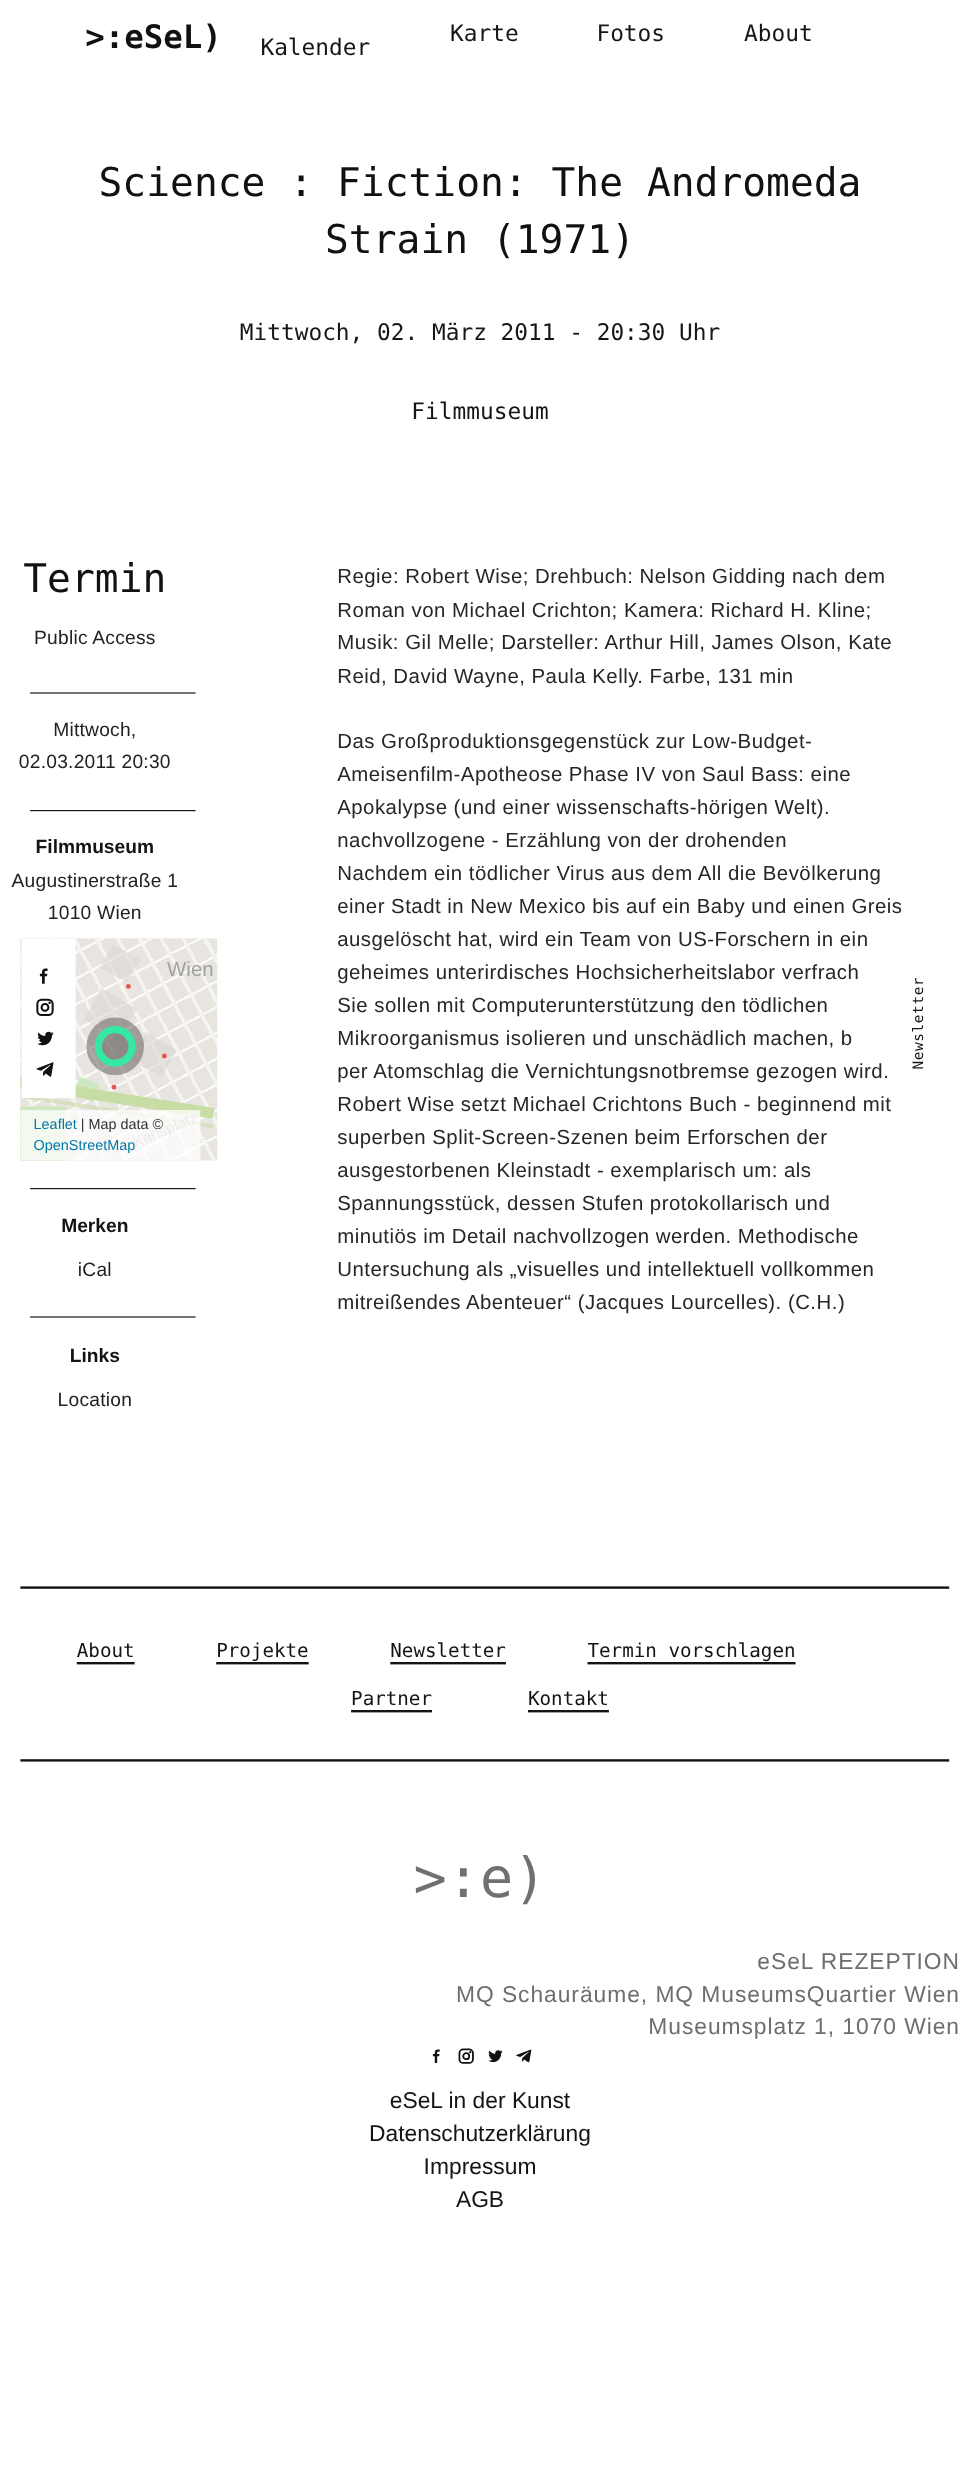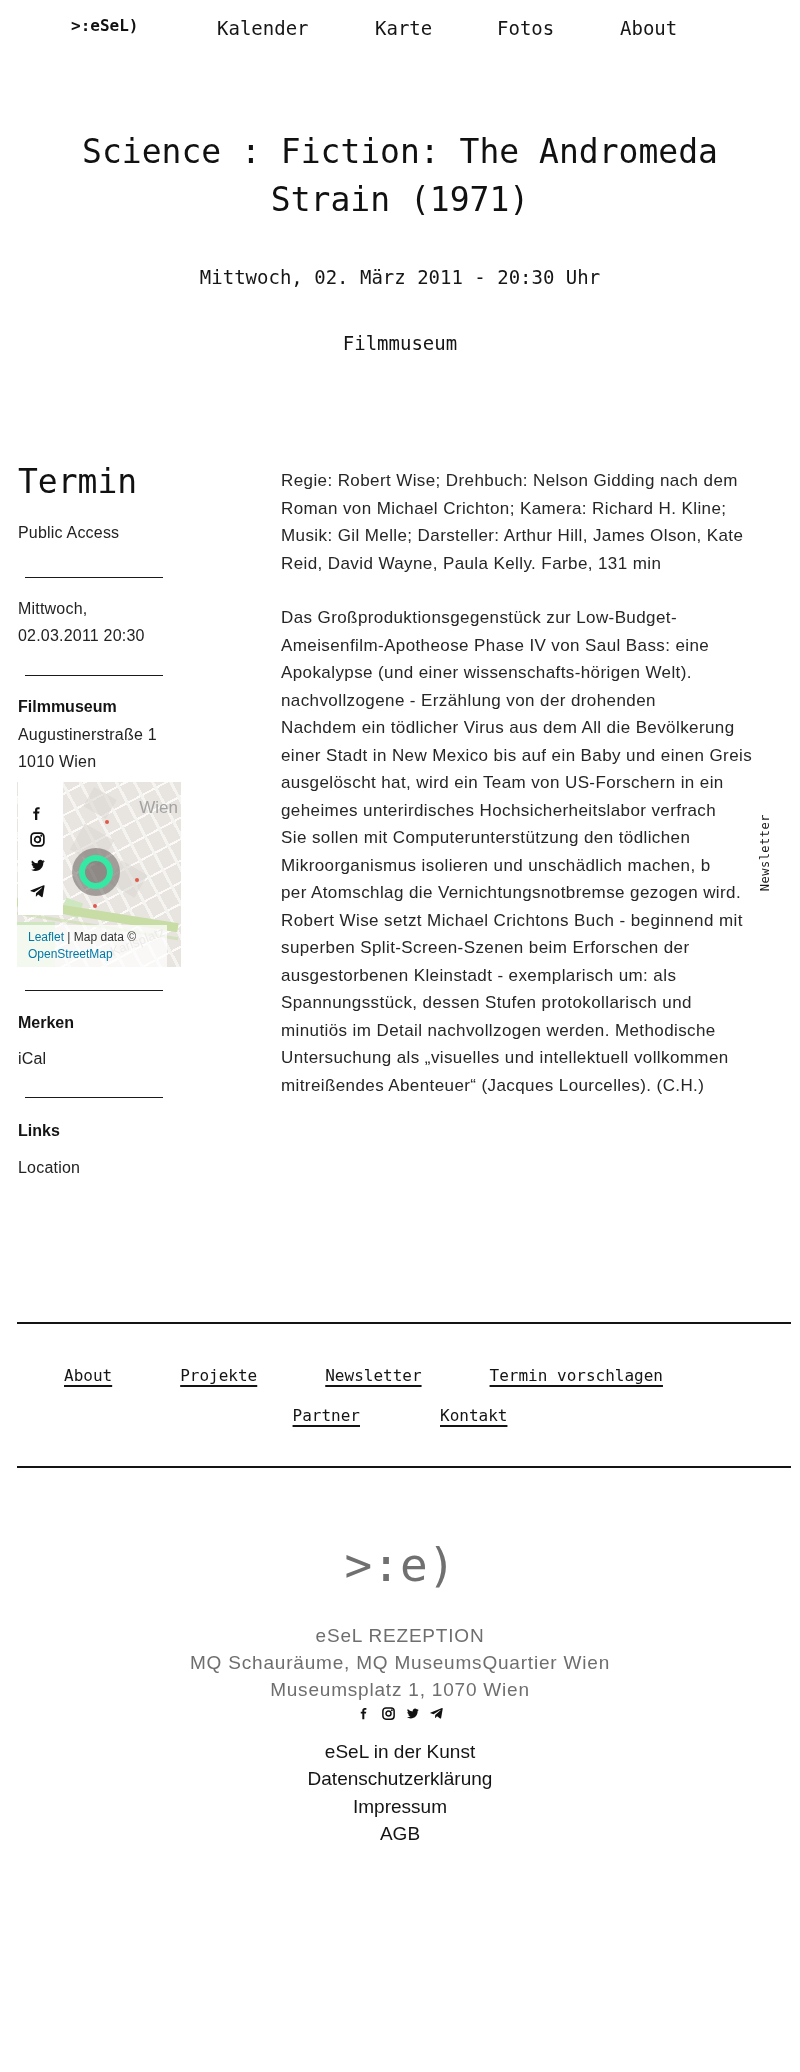--- a/index.html
+++ b/index.html
@@ -6,31 +6,31 @@
   body{
     width:800px;height:2072px;position:relative;overflow:hidden;
     background:#ffffff;color:#1c1c1c;
     font-family:"Liberation Sans", sans-serif;
   }
   .mono{font-family:"DejaVu Sans Mono", monospace;}
   .abs{position:absolute;}
   a{color:inherit;text-decoration:none;cursor:pointer;}
 
   
-  .nav-logo{top:16px;left:71px;font-size:16px;font-weight:bold;color:#111;}
+  .nav-logo{top:16px;left:71px;font-size:27px;font-weight:bold;color:#111;}
   .nav-item{top:17px;font-size:19px;color:#161616;}
-  #nav-kalender{left:217px;} #nav-karte{left:375px;} #nav-fotos{left:497px;} #nav-about{left:620px;}
+  #nav-kalender{left:217px;margin-top:12px;} #nav-karte{left:375px;} #nav-fotos{left:497px;} #nav-about{left:620px;}
 
   
   .page-title{top:128px;left:0;width:800px;text-align:center;font-size:33px;line-height:48px;color:#111;}
   .page-date{top:266px;left:0;width:800px;text-align:center;font-size:19px;color:#161616;}
   .page-venue{top:332px;left:0;width:800px;text-align:center;font-size:19px;color:#161616;}
 
   
-  .sb{left:18px;width:142px;}
+  .sb{left:8px;width:142px;text-align:center;}
   .sb-heading{top:462px;font-size:33px;color:#111;}
   .sb-text{font-size:16px;letter-spacing:.2px;color:#222;}
   .sb-bold{font-size:16px;font-weight:bold;color:#141414;}
   .sb-rule{left:25px;width:138px;border-top:1.5px solid #1a1a1a;height:0;}
 
   
   .map{left:17px;top:782px;width:164px;height:185px;overflow:hidden;
     background:
       repeating-linear-gradient(62deg, rgba(255,255,255,0) 0 13px, #f6f4f1 13px 16px),
       repeating-linear-gradient(-28deg, rgba(255,255,255,0) 0 17px, #fbfaf8 17px 19px),
@@ -61,21 +61,21 @@
     writing-mode:vertical-rl;transform:rotate(180deg);}
 
   
   .f-rule{left:17px;width:774px;border-top:2px solid #141414;height:0;}
   #f-rule-1{top:1322px;} #f-rule-2{top:1466px;}
   .f-nav{font-size:16px;color:#141414;}
   .f-nav a{text-decoration:underline;text-decoration-thickness:1.5px;text-underline-offset:4px;}
   #f-nav-row1{top:1366px;left:64px;display:flex;gap:68px;}
   #f-nav-row2{top:1406px;left:0;width:800px;display:flex;justify-content:center;gap:80px;}
   .f-logo{top:1538px;left:0;width:800px;text-align:center;font-size:46px;color:#707070;}
-  .f-address{top:1622px;left:0;width:800px;text-align:center;font-size:19px;line-height:27px;letter-spacing:.8px;color:#6e6e6e;}
+  .f-address{top:1622px;left:0;width:800px;text-align:right;font-size:19px;line-height:27px;letter-spacing:.8px;color:#6e6e6e;}
   .f-social{top:1706px;left:0;width:800px;display:flex;justify-content:center;gap:9px;}
   .f-social .soc{width:15px;height:15px;display:block;}
   .f-links{top:1738px;left:0;width:800px;text-align:center;font-size:19px;line-height:27.3px;color:#141414;}
 </style>
 </head>
 <body>
 
 <div class="abs mono nav-logo">&gt;:eSeL)</div>
 <a class="abs mono nav-item" id="nav-kalender">Kalender</a>
 <a class="abs mono nav-item" id="nav-karte">Karte</a>

